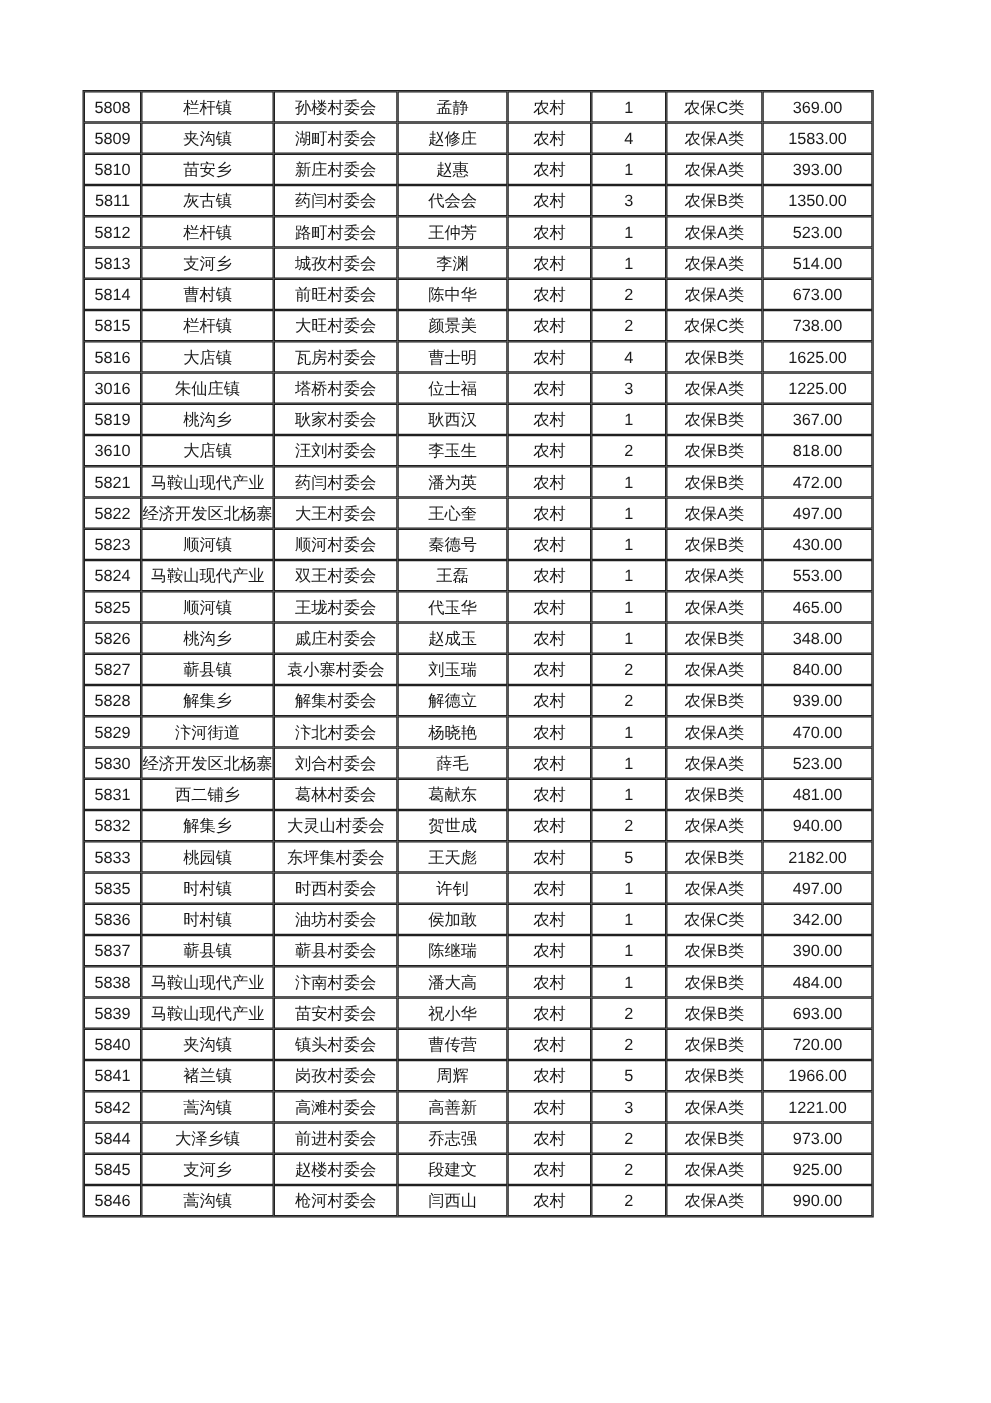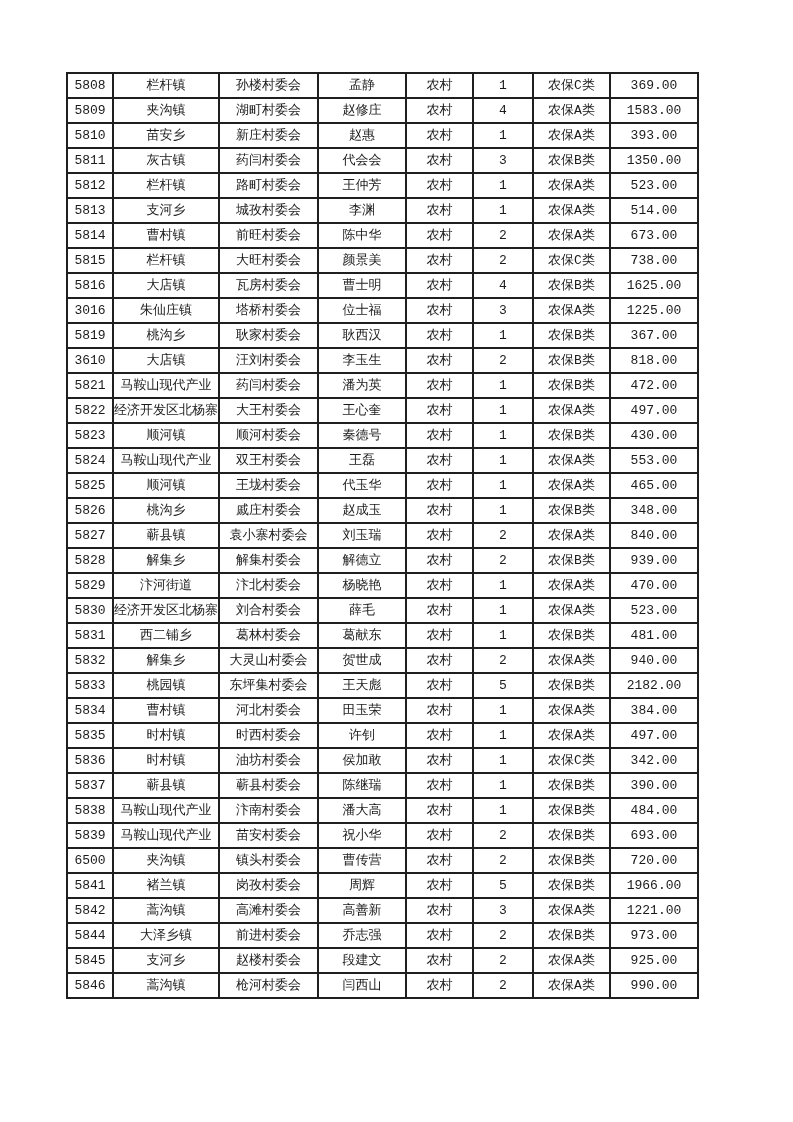--- a/index.html
+++ b/index.html
@@ -6,21 +6,21 @@
     margin: 0;
     padding: 0;
     background: #ffffff;
   }
   .page {
     position: relative;
     width: 793px;
     height: 1122px;
     background: #ffffff;
     overflow: hidden;
-    font-family: Liberation Mono, monospace;
+    font-family: Liberation Sans, sans-serif;
   }
   table.records {
     position: absolute;
     left: 66px;
     top: 72px;
     border-collapse: separate;
     border-spacing: 0;
     table-layout: fixed;
     border: 1px solid #1f1f1f;
   }
@@ -298,30 +298,20 @@
           <td>5833</td>
           <td>桃园镇</td>
           <td>东坪集村委会</td>
           <td>王天彪</td>
           <td>农村</td>
           <td>5</td>
           <td>农保B类</td>
           <td>2182.00</td>
         </tr>
         <tr>
-          <td>5834</td>
-          <td>曹村镇</td>
-          <td>河北村委会</td>
-          <td>田玉荣</td>
-          <td>农村</td>
-          <td>1</td>
-          <td>农保A类</td>
-          <td>384.00</td>
-        </tr>
-        <tr>
           <td>5835</td>
           <td>时村镇</td>
           <td>时西村委会</td>
           <td>许钊</td>
           <td>农村</td>
           <td>1</td>
           <td>农保A类</td>
           <td>497.00</td>
         </tr>
         <tr>
@@ -358,21 +348,21 @@
           <td>5839</td>
           <td>马鞍山现代产业</td>
           <td>苗安村委会</td>
           <td>祝小华</td>
           <td>农村</td>
           <td>2</td>
           <td>农保B类</td>
           <td>693.00</td>
         </tr>
         <tr>
-          <td>6500</td>
+          <td>5840</td>
           <td>夹沟镇</td>
           <td>镇头村委会</td>
           <td>曹传营</td>
           <td>农村</td>
           <td>2</td>
           <td>农保B类</td>
           <td>720.00</td>
         </tr>
         <tr>
           <td>5841</td>

